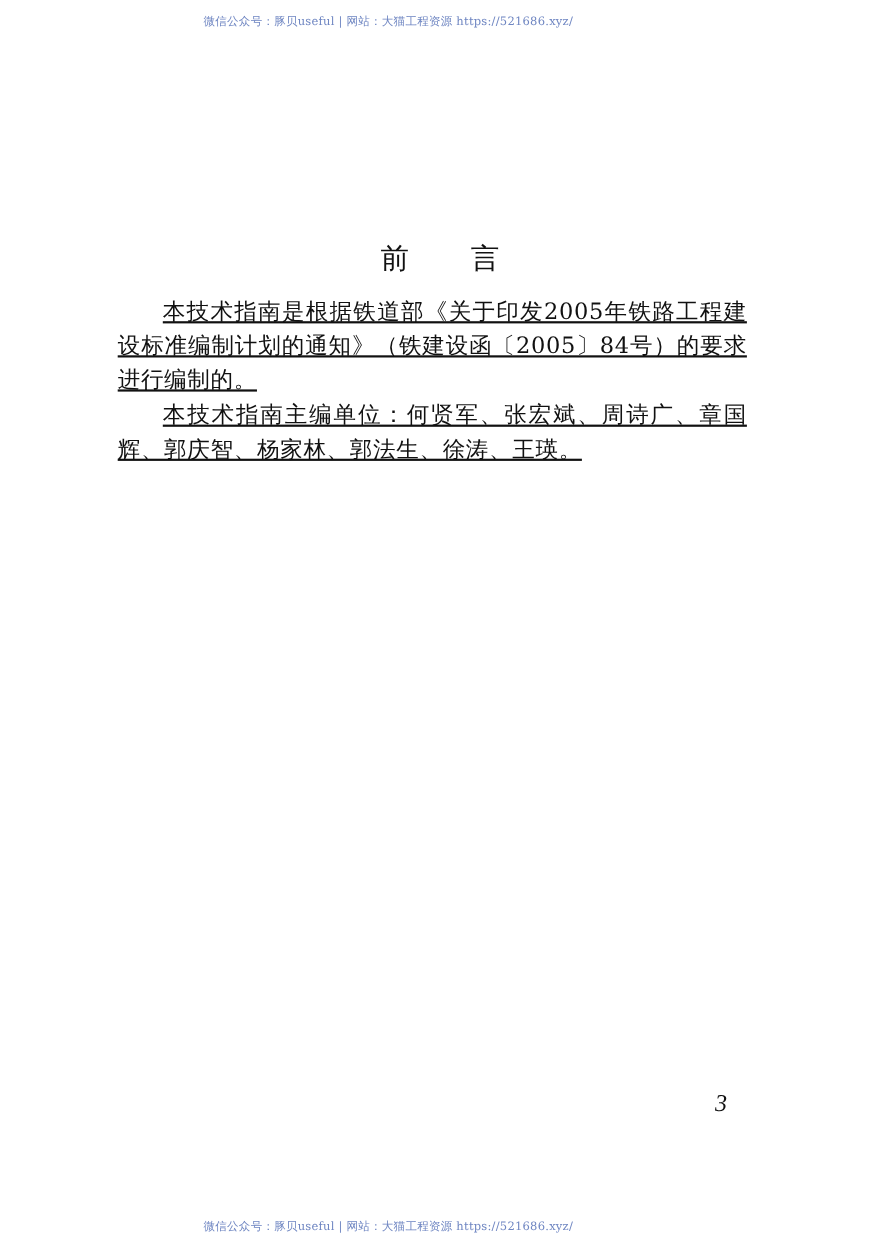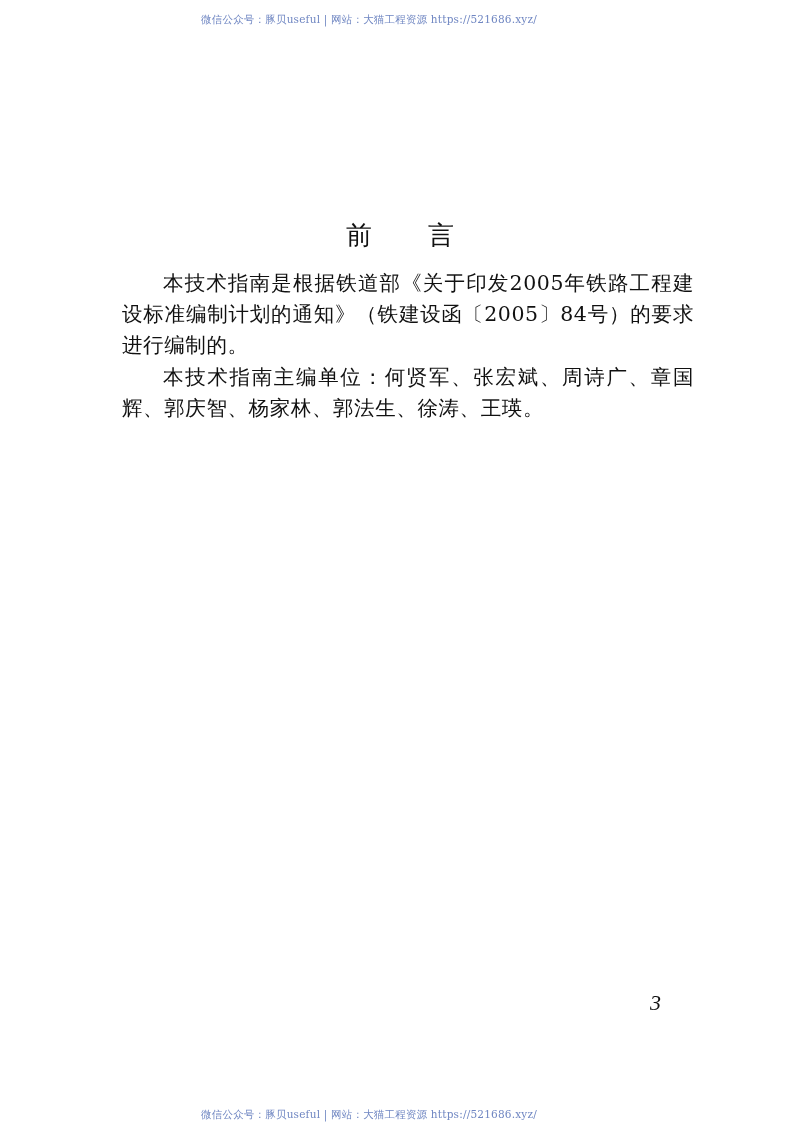--- a/index.html
+++ b/index.html
@@ -1,27 +1,27 @@
 <!DOCTYPE html>
 <html><head>
 <meta charset="utf-8">
 <style>
   html, body { margin:0; padding:0; background:#ffffff; }
   body { width:800px; height:1138px; position:relative; overflow:hidden;
          font-family:"DejaVu Serif","Liberation Serif",serif; color:#111; }
-  .watermark { position:absolute; left:16px; width:706px; text-align:center;
+  .watermark { position:absolute; left:0; width:706px; text-align:center;
                font-size:10.5px; color:#6f86c2; letter-spacing:0.2px;
                font-family:"DejaVu Serif","Liberation Serif",serif; }
   .wm-top { top:13px; }
   .wm-bottom { top:1108px; }
   .title { position:absolute; top:218px; left:0; width:800px; text-align:center;
            font-size:26px; letter-spacing:0; }
   .title span { display:inline-block; }
   .title .gap { width:56px; }
-  .content { position:absolute; left:122px; top:268px; width:572px; }
+  .content { position:absolute; left:107px; top:268px; width:572px;text-decoration:underline; }
   .para { margin:0; font-size:20.5px; line-height:31.2px; text-align:justify;
           text-indent:41px; letter-spacing:0.6px; }
   .page-number { position:absolute; left:650px; top:990px; font-size:22px;
                  font-style:italic; font-family:"Liberation Serif",serif; }
 </style>
 </head>
 <body>
 
 <div class="watermark wm-top">微信公众号：豚贝useful | 网站：大猫工程资源 https://521686.xyz/</div>
 

